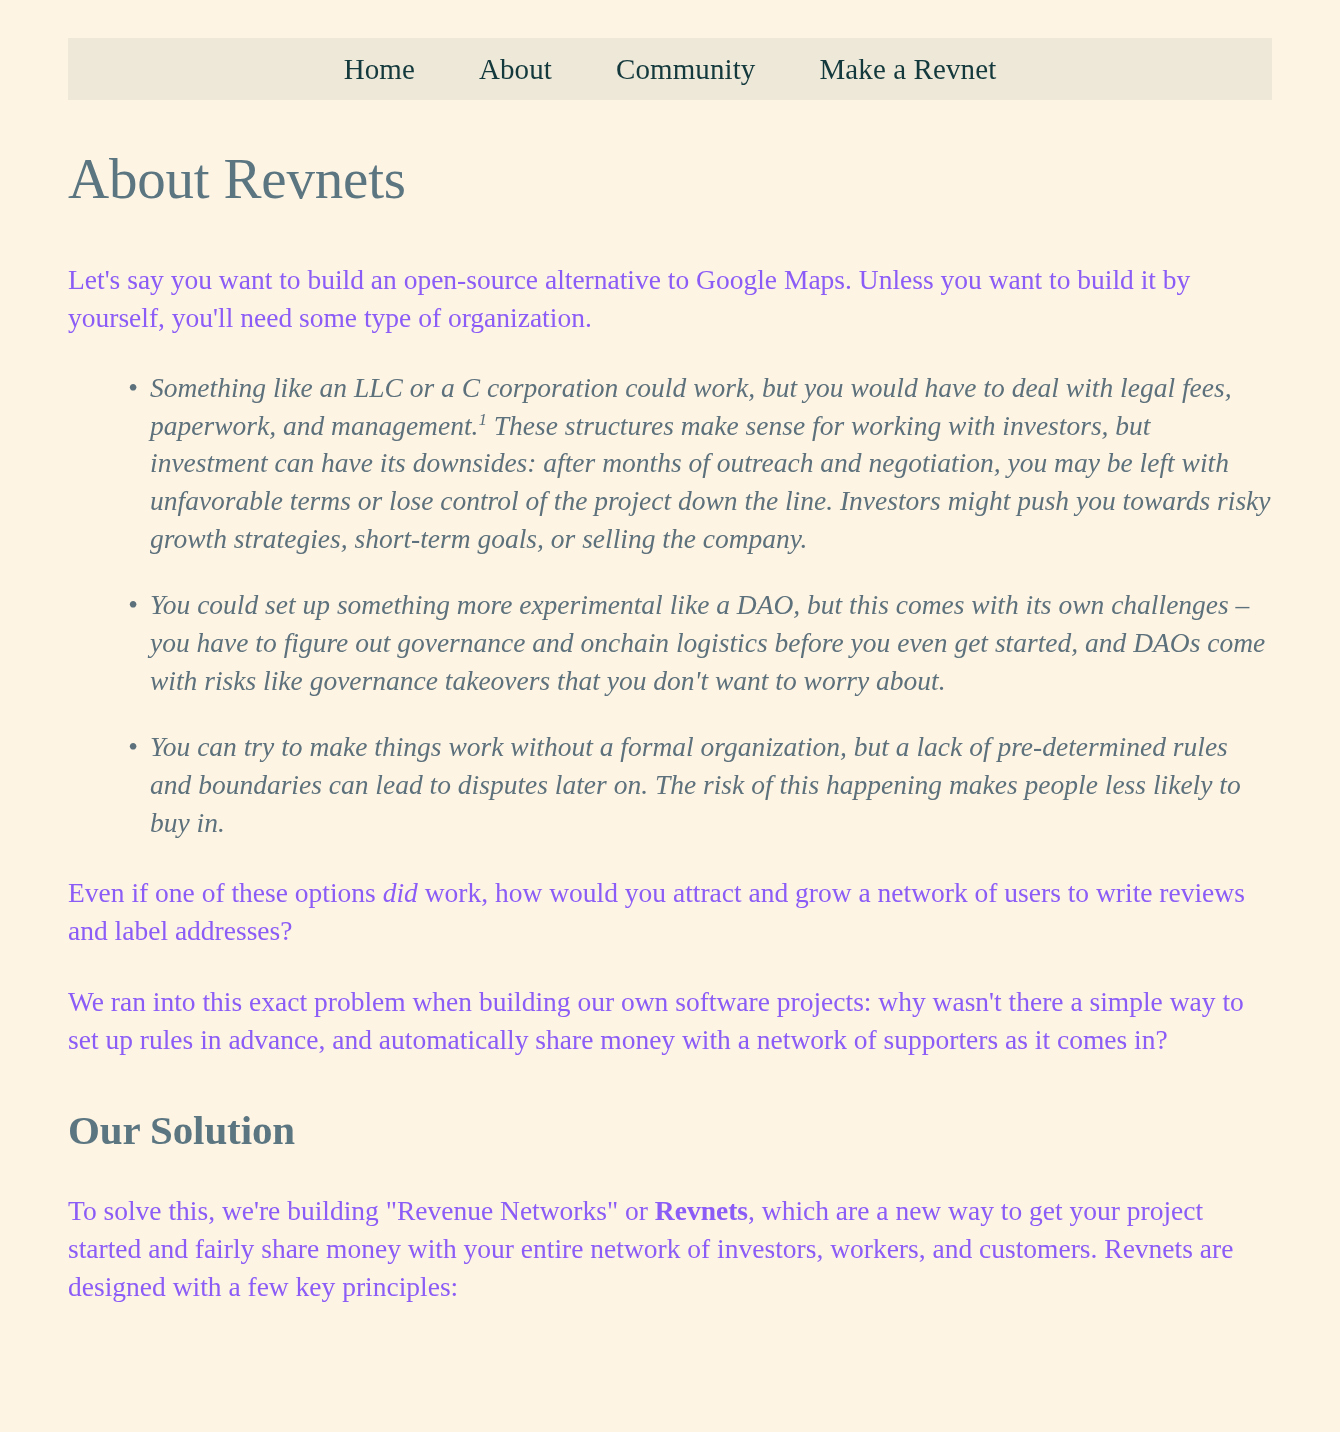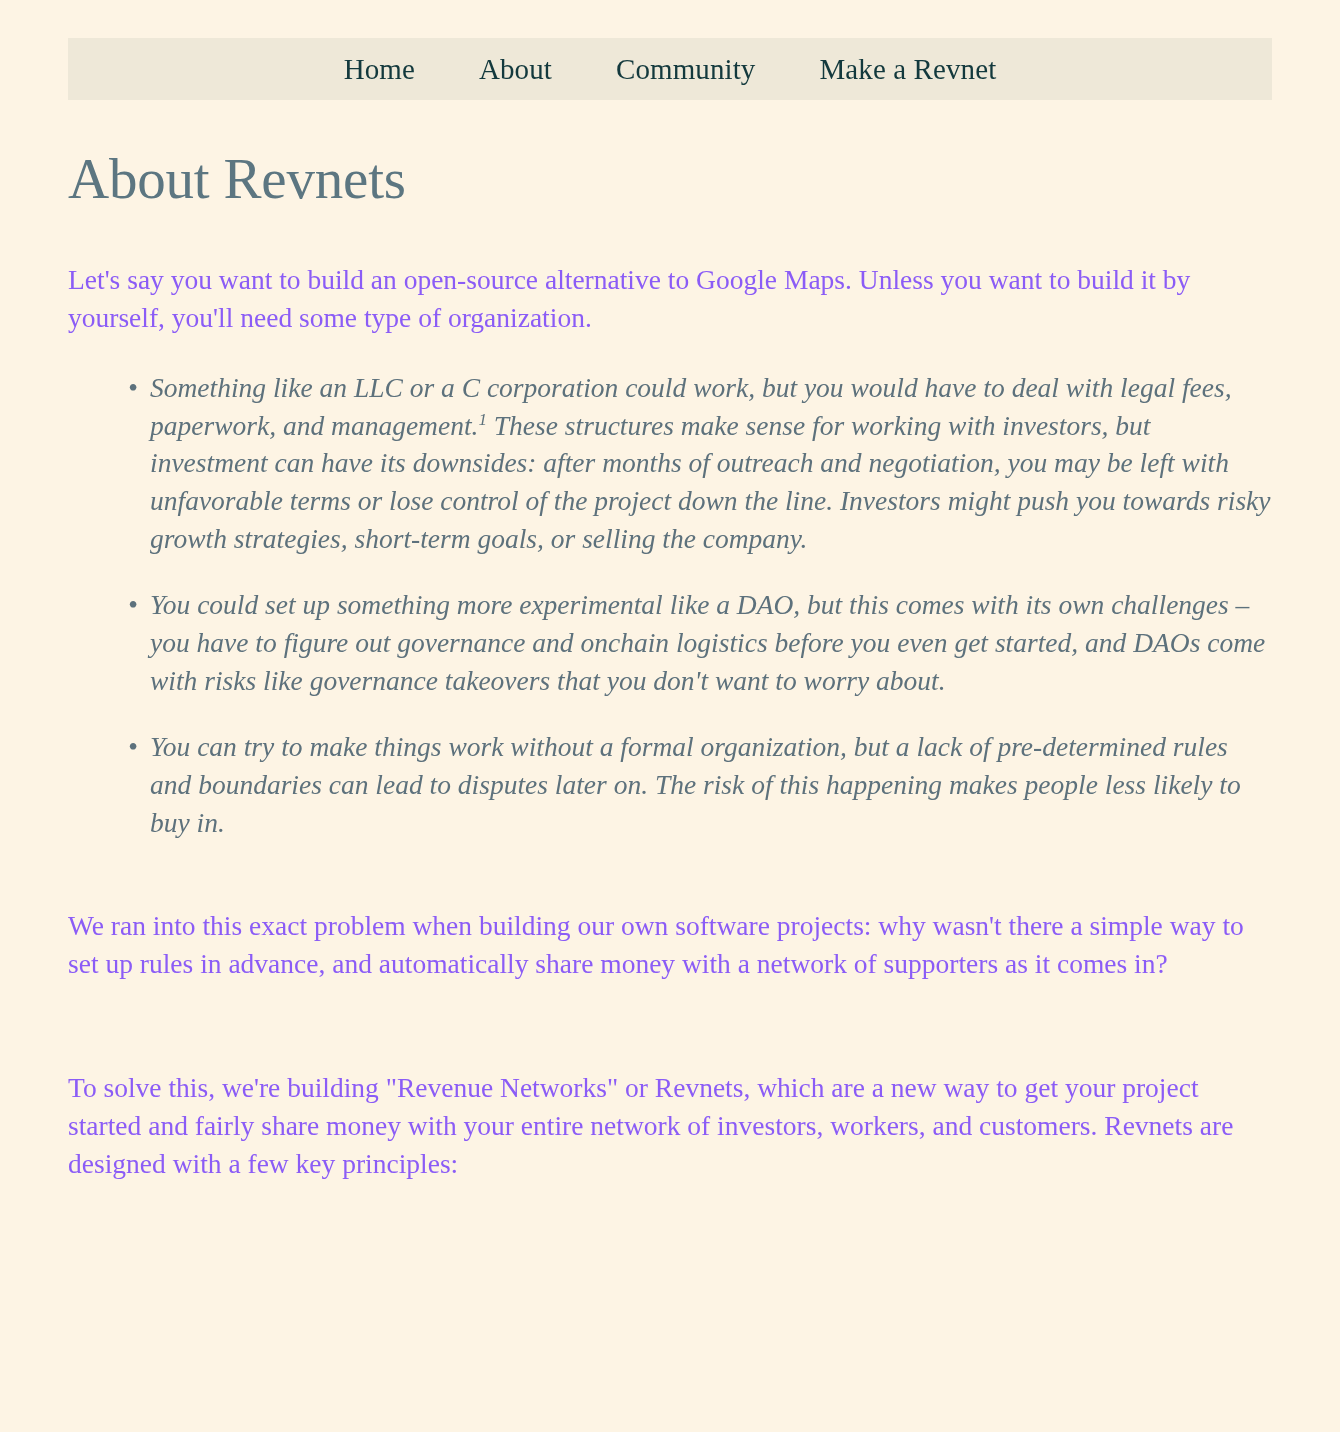--- a/index.html
+++ b/index.html
@@ -98,21 +98,21 @@
     content: "\2022";
     position: absolute;
     left: 0;
     top: 0;
     font-size: 27.5px;
     line-height: 1.38;
     color: #5d717c;
   }
 
   .italic { font-style: italic; }
-  .bold   { font-weight: normal; }
+  .bold   { font-weight: bold; }
   sup.footnote-ref {
     font-size: 0.62em;
     vertical-align: super;
     line-height: 0;
     cursor: pointer;
   }
 
   
   .gap-intro   { height: 50px; }
   .gap-li      { height: 28px; }
@@ -152,25 +152,27 @@
       <span>You could set up something more experimental like a DAO, but this comes with its own challenges – you have to figure out governance and onchain logistics before you even get started, and DAOs come with risks like governance takeovers that you don't want to worry about.</span>
     </li>
     <div class="gap-li"></div>
     <li>
       <span>You can try to make things work without a formal organization, but a lack of pre-determined rules and boundaries can lead to disputes later on. The risk of this happening makes people less likely to buy in.</span>
     </li>
   </ul>
 
   <div class="gap-after-list"></div>
 
+  <p class="body-text"><span>Even if one of these options </span><em class="italic">did</em><span> work, how would you attract and grow a network of users to write reviews and label addresses?</span></p>
 
   <div class="gap-para"></div>
 
   <p class="body-text">We ran into this exact problem when building our own software projects: why wasn't there a simple way to set up rules in advance, and automatically share money with a network of supporters as it comes in?</p>
 
   <div class="gap-h2-top"></div>
 
+  <h2 class="section-title">Our Solution</h2>
 
   <div class="gap-h2-bot"></div>
 
   <p class="body-text"><span>To solve this, we're building "Revenue Networks" or </span><strong class="bold">Revnets</strong><span>, which are a new way to get your project started and fairly share money with your entire network of investors, workers, and customers. Revnets are designed with a few key principles:</span></p>
 
 </main>
 
 </body></html>

